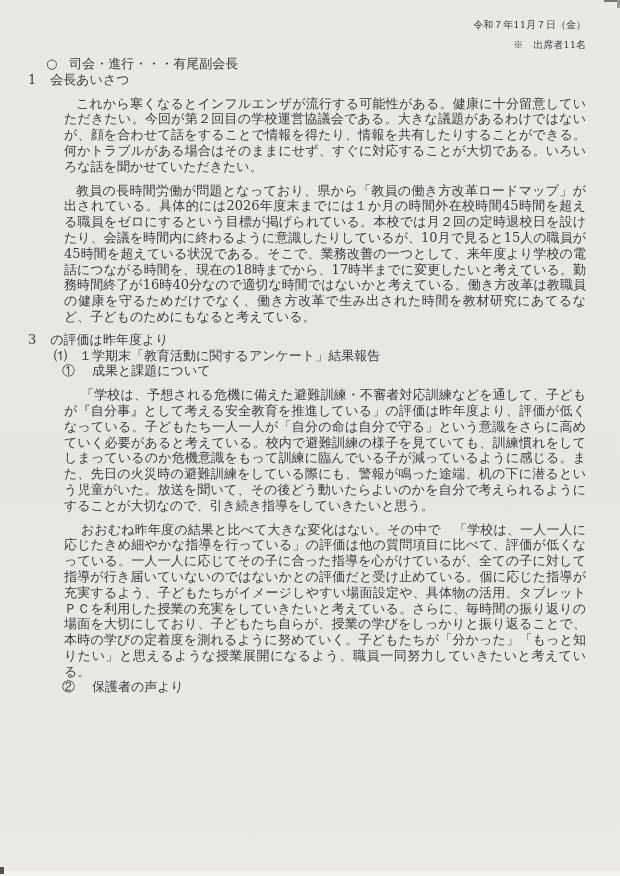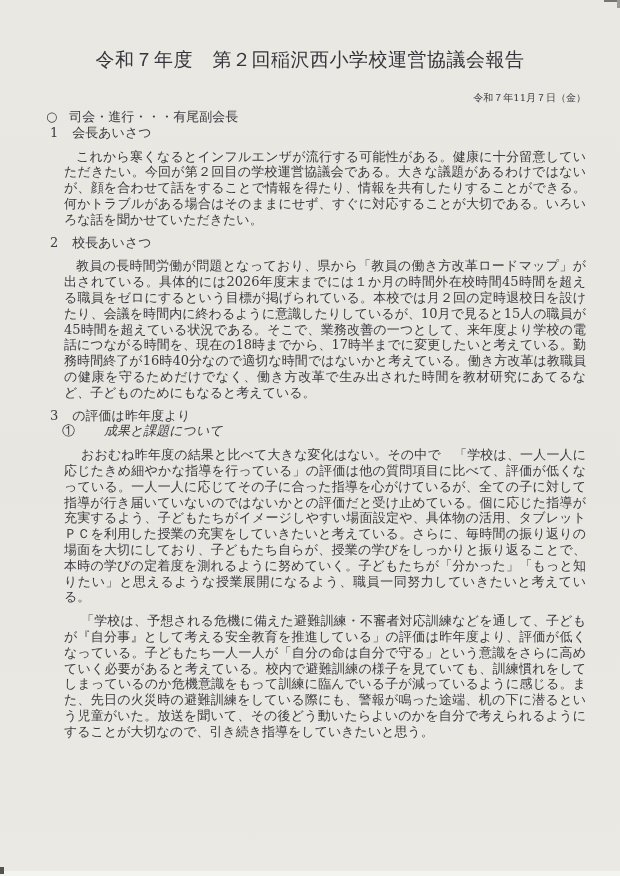--- a/index.html
+++ b/index.html
@@ -51,82 +51,85 @@
     line-height: 20px;
   }
   .body {
     margin-top: 1px;
     font-size: 13px;
     line-height: 15.8px;
   }
   .mod-line { margin-left: 46px; }
   .mod-line .txt { margin-left: 12px; }
 
-  .sec-head { margin-left: 50px; }
+  .sec-head { margin-left: 28px; }
   .sec-head .txt { margin-left: 14px; }
   .gap { margin-top: 7px; }
 
   .sec-body p, .item-body p {
     margin: 8px 0 0 64px;
     width: 522px;
     text-indent: 12px;
     text-align: justify;
   }
   .item-body p { text-indent: 17px; }
 
   .sub1-head { margin-left: 54px; }
   .sub1-head .txt { margin-left: 12px; }
 
   .item-head { margin-left: 62px; }
-  .item-head .txt { margin-left: 29px; font-style: italic; }
+  .item-head .txt { margin-left: 17px; }
 </style>
 </head>
 <body>
 
 <div class="page">
   <div class="artifact-top-right"></div>
   <div class="artifact-top-right-notch"></div>
 
-  <div class="title">令和７年度　第２回稲沢西小学校運営協議会報告</div>
 
   <div class="meta">
     <div>令和７年11月７日（金）</div>
+    <div>※　出席者11名</div>
   </div>
 
   <div class="body">
 
     <div class="mod-line">
       <span>○</span><span class="txt">司会・進行・・・有尾副会長</span>
     </div>
 
     <div class="sec-head">
       <span>1</span><span class="txt">会長あいさつ</span>
     </div>
     <div class="sec-body">
       <p>これから寒くなるとインフルエンザが流行する可能性がある。健康に十分留意していただきたい。今回が第２回目の学校運営協議会である。大きな議題があるわけではないが、顔を合わせて話をすることで情報を得たり、情報を共有したりすることができる。何かトラブルがある場合はそのままにせず、すぐに対応することが大切である。いろいろな話を聞かせていただきたい。</p>
     </div>
 
-    <div class="sec-head gap">
-      <span>2</span><span class="txt">校長あいさつ</span>
-    </div>
     <div class="sec-body">
       <p>教員の長時間労働が問題となっており、県から「教員の働き方改革ロードマップ」が出されている。具体的には2026年度末までには１か月の時間外在校時間45時間を超える職員をゼロにするという目標が掲げられている。本校では月２回の定時退校日を設けたり、会議を時間内に終わるように意識したりしているが、10月で見ると15人の職員が45時間を超えている状況である。そこで、業務改善の一つとして、来年度より学校の電話につながる時間を、現在の18時までから、17時半までに変更したいと考えている。勤務時間終了が16時40分なので適切な時間ではないかと考えている。働き方改革は教職員の健康を守るためだけでなく、働き方改革で生み出された時間を教材研究にあてるなど、子どものためにもなると考えている。</p>
     </div>
 
     <div class="sec-head gap">
       <span>3</span><span class="txt">の評価は昨年度より</span>
     </div>
 
+    <div class="sub1-head">
+      <span>⑴</span><span class="txt">１学期末「教育活動に関するアンケート」結果報告</span>
+    </div>
 
     <div class="item-head">
       <span>①</span><span class="txt">成果と課題について</span>
     </div>
     <div class="item-body">
+      <p>「学校は、予想される危機に備えた避難訓練・不審者対応訓練などを通して、子どもが『自分事』として考える安全教育を推進している」の評価は昨年度より、評価が低くなっている。子どもたち一人一人が「自分の命は自分で守る」という意識をさらに高めていく必要があると考えている。校内で避難訓練の様子を見ていても、訓練慣れをしてしまっているのか危機意識をもって訓練に臨んでいる子が減っているように感じる。また、先日の火災時の避難訓練をしている際にも、警報が鳴った途端、机の下に潜るという児童がいた。放送を聞いて、その後どう動いたらよいのかを自分で考えられるようにすることが大切なので、引き続き指導をしていきたいと思う。</p>
       <p>おおむね昨年度の結果と比べて大きな変化はない。その中で　「学校は、一人一人に応じたきめ細やかな指導を行っている」の評価は他の質問項目に比べて、評価が低くなっている。一人一人に応じてその子に合った指導を心がけているが、全ての子に対して指導が行き届いていないのではないかとの評価だと受け止めている。個に応じた指導が充実するよう、子どもたちがイメージしやすい場面設定や、具体物の活用、タブレットＰＣを利用した授業の充実をしていきたいと考えている。さらに、毎時間の振り返りの場面を大切にしており、子どもたち自らが、授業の学びをしっかりと振り返ることで、本時の学びの定着度を測れるように努めていく。子どもたちが「分かった」「もっと知りたい」と思えるような授業展開になるよう、職員一同努力していきたいと考えている。</p>
-      <p>「学校は、予想される危機に備えた避難訓練・不審者対応訓練などを通して、子どもが『自分事』として考える安全教育を推進している」の評価は昨年度より、評価が低くなっている。子どもたち一人一人が「自分の命は自分で守る」という意識をさらに高めていく必要があると考えている。校内で避難訓練の様子を見ていても、訓練慣れをしてしまっているのか危機意識をもって訓練に臨んでいる子が減っているように感じる。また、先日の火災時の避難訓練をしている際にも、警報が鳴った途端、机の下に潜るという児童がいた。放送を聞いて、その後どう動いたらよいのかを自分で考えられるようにすることが大切なので、引き続き指導をしていきたいと思う。</p>
     </div>
 
+    <div class="item-head">
+      <span>②</span><span class="txt">保護者の声より</span>
+    </div>
 
   </div>
 
   <div class="artifact-bottom-band"></div>
   <div class="artifact-bottom-left"></div>
 </div>
 
 </body></html>

